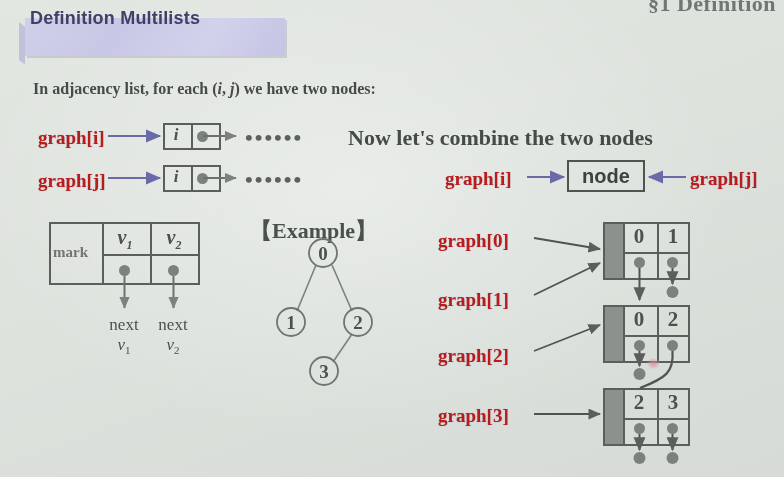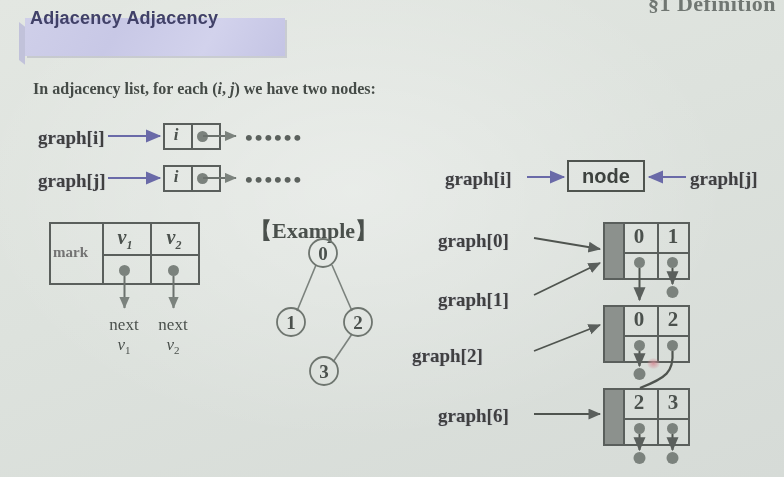--- a/index.html
+++ b/index.html
@@ -59,21 +59,21 @@
     font-family:"Liberation Serif", serif;
     font-weight:bold;font-size:22px;color:#454b47;
     line-height:31px;white-space:nowrap;
   }
 
   
   .glabel{
     position:absolute;
     font-family:"Liberation Serif", serif;
     font-weight:bold;font-size:19px;
-    color:#404040;
+    color:#b91c1c;
     white-space:nowrap;
     text-shadow:0 0 1px rgba(86,86,156,.35);
   }
 
   
   .cellbox{
     position:absolute;
     border:2px solid #5a5f5c;
     background:transparent;
     box-sizing:border-box;
@@ -142,27 +142,28 @@
   svg.ov{position:absolute;left:0;top:0;width:784px;height:477px;overflow:visible;}
 </style>
 </head>
 <body>
 
 <div class="wash"></div>
 
 <div class="slide-chapter">§1 Definition</div>
 
 <div class="banner"></div>
-<div class="banner-text">Adjacency Adjacency</div>
+<div class="banner-text">Definition Multilists</div>
 
 <div class="headline">
   <span>In adjacency list, for each (</span><span class="it">i</span><span>,</span>&nbsp;<span class="it">j</span><span>) we have two nodes:</span>
 </div>
 
 <div class="combine">
+  <div>Now let's combine the two nodes</div>
 </div>
 
 <div class="glabel" style="left:38px;top:127px">graph[i]</div>
 <div class="glabel" style="left:38px;top:170px">graph[j]</div>
 
 <div class="cellbox" style="left:163px;top:123px;width:58px;height:27px">
   <div class="vline" style="left:26px"></div>
 </div>
 <div class="num" style="left:163px;top:125px;width:26px;font-size:17px;font-style:italic">i</div>
 <div class="ptrdot" style="left:197px;top:131px;width:11px;height:11px"></div>
@@ -202,22 +203,22 @@
 </div>
 <div class="vertlabel" style="left:137px;top:315px;width:72px">
   <span>next</span><br>
   <span class="sub">v</span><sub style="font-size:11px">2</sub>
 </div>
 
 <div class="example">【Example】</div>
 
 <div class="glabel" style="left:438px;top:230px">graph[0]</div>
 <div class="glabel" style="left:438px;top:289px">graph[1]</div>
-<div class="glabel" style="left:412px;top:345px">graph[2]</div>
-<div class="glabel" style="left:438px;top:405px">graph[6]</div>
+<div class="glabel" style="left:438px;top:345px">graph[2]</div>
+<div class="glabel" style="left:438px;top:405px">graph[3]</div>
 
 <div class="markblock" style="left:603px;top:222px;width:22px;height:58px"></div>
 <div class="cellbox" style="left:623px;top:222px;width:67px;height:58px">
   <div class="vline" style="left:32px"></div>
   <div style="position:absolute;left:0;top:28px;width:65px;height:2px;background:#5a5f5c"></div>
 </div>
 <div class="num" style="left:623px;top:224px;width:32px;font-size:21px">0</div>
 <div class="num" style="left:656px;top:224px;width:34px;font-size:21px">1</div>
 <div class="ptrdot" style="left:634px;top:257px;width:11px;height:11px"></div>
 <div class="ptrdot" style="left:667px;top:257px;width:11px;height:11px"></div>

